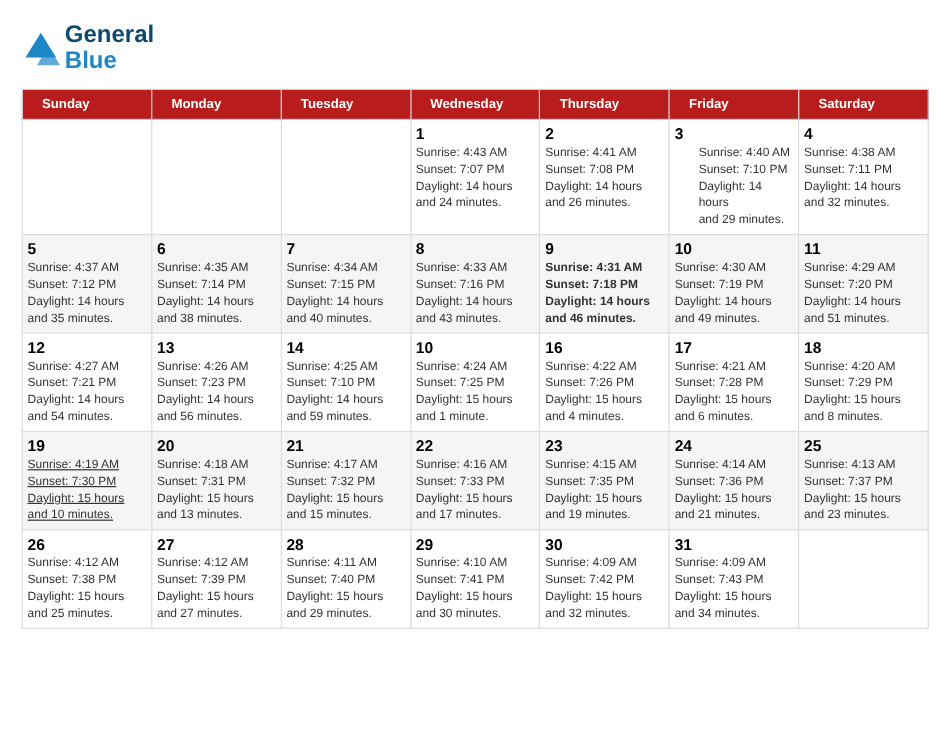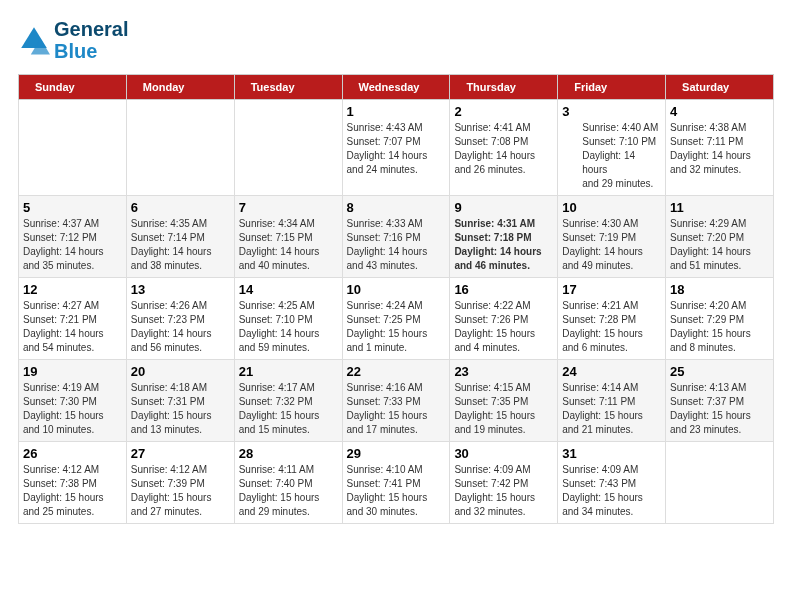--- a/index.html
+++ b/index.html
@@ -248,21 +248,21 @@
             <span class="day-number">18</span>
             <div class="day-info" style="white-space: pre-line;">Sunrise: 4:20 AM
 Sunset: 7:29 PM
 Daylight: 15 hours
 and 8 minutes.</div>
           </td>
         </tr>
         <tr>
           <td>
             <span class="day-number">19</span>
-            <div class="day-info" style="white-space: pre-line;">Sunrise: 4:19 AM
+            <div class="day-info" style="white-space: pre-line; text-decoration: underline;">Sunrise: 4:19 AM
 Sunset: 7:30 PM
 Daylight: 15 hours
 and 10 minutes.</div>
           </td>
           <td>
             <span class="day-number">20</span>
             <div class="day-info" style="white-space: pre-line;">Sunrise: 4:18 AM
 Sunset: 7:31 PM
 Daylight: 15 hours
 and 13 minutes.</div>
@@ -284,21 +284,21 @@
           <td>
             <span class="day-number">23</span>
             <div class="day-info" style="white-space: pre-line;">Sunrise: 4:15 AM
 Sunset: 7:35 PM
 Daylight: 15 hours
 and 19 minutes.</div>
           </td>
           <td>
             <span class="day-number">24</span>
             <div class="day-info" style="white-space: pre-line;">Sunrise: 4:14 AM
-Sunset: 7:11 PM
+Sunset: 7:36 PM
 Daylight: 15 hours
 and 21 minutes.</div>
           </td>
           <td>
             <span class="day-number">25</span>
             <div class="day-info" style="white-space: pre-line;">Sunrise: 4:13 AM
 Sunset: 7:37 PM
 Daylight: 15 hours
 and 23 minutes.</div>
           </td>

